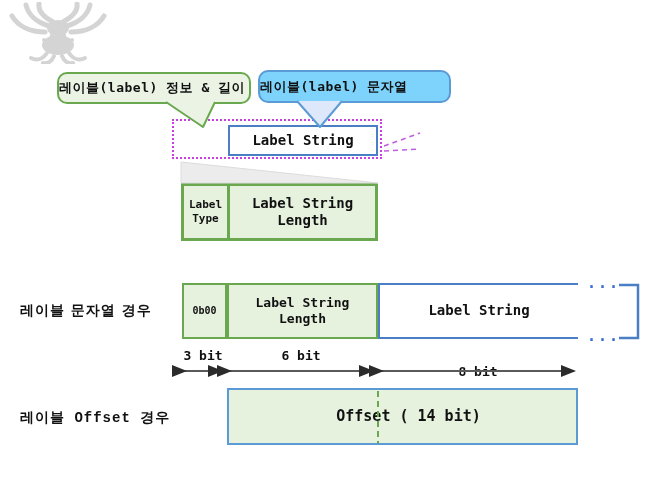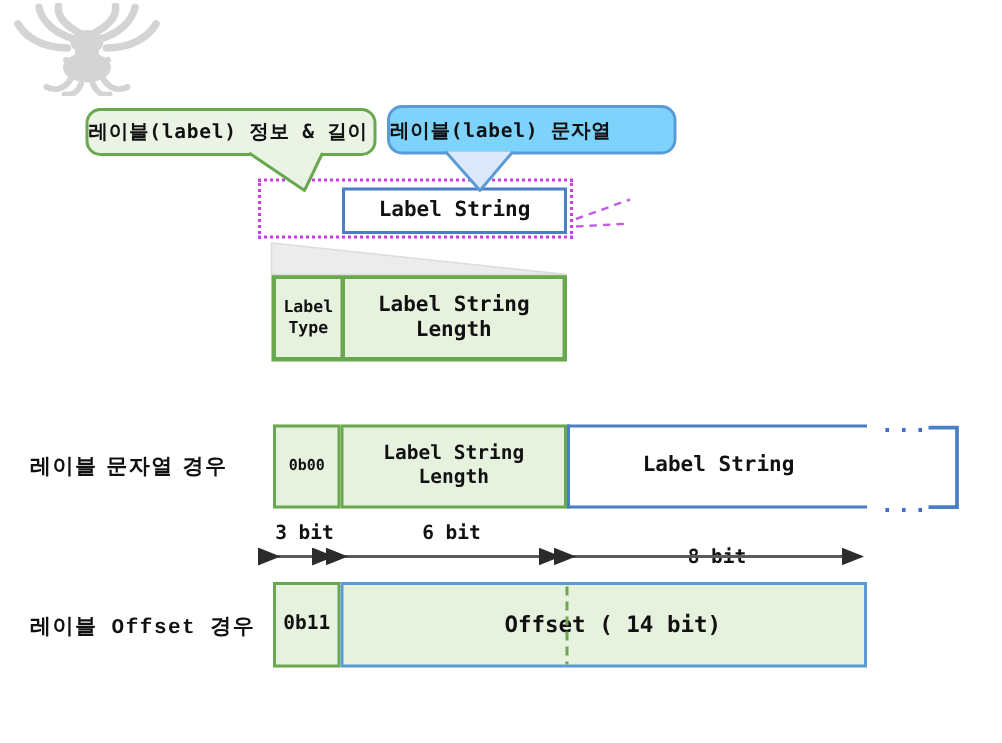--- a/index.html
+++ b/index.html
@@ -119,23 +119,20 @@
     <span>Label String</span>
   </div>
   <div class="abs ellipsis" style="left:587px;top:276px;">...</div>
   <div class="abs ellipsis" style="left:587px;top:329px;">...</div>
 
   <div class="abs bitlabel" style="left:203px;top:348px;">3 bit</div>
   <div class="abs bitlabel" style="left:301px;top:348px;">6 bit</div>
   <div class="abs bitlabel" style="left:478px;top:364px;">8 bit</div>
 
   <div class="abs caption" style="left:20px;top:409px;font-family:Liberation Mono, monospace;">레이블 Offset 경우</div>
-  <div class="abs fbox green" style="left:182px;top:388px;width:45px;height:57px;font-size:13px;">
-    <span>0b11</span>
-  </div>
   <div class="abs fbox green-blue" style="left:227px;top:388px;width:351px;height:57px;font-size:15px;padding-left:12px;">
     <span>Offset ( 14 bit)</span>
   </div>
 
   <svg class="overlay" width="668" height="495" viewBox="0 0 668 495">
     <defs>
       <marker id="ah" markerWidth="9" markerHeight="8" refX="6.5" refY="3" orient="auto">
         <path d="M0,0 L7.5,3 L0,6 Z" fill="#2b2b2b"></path>
       </marker>
     </defs>

